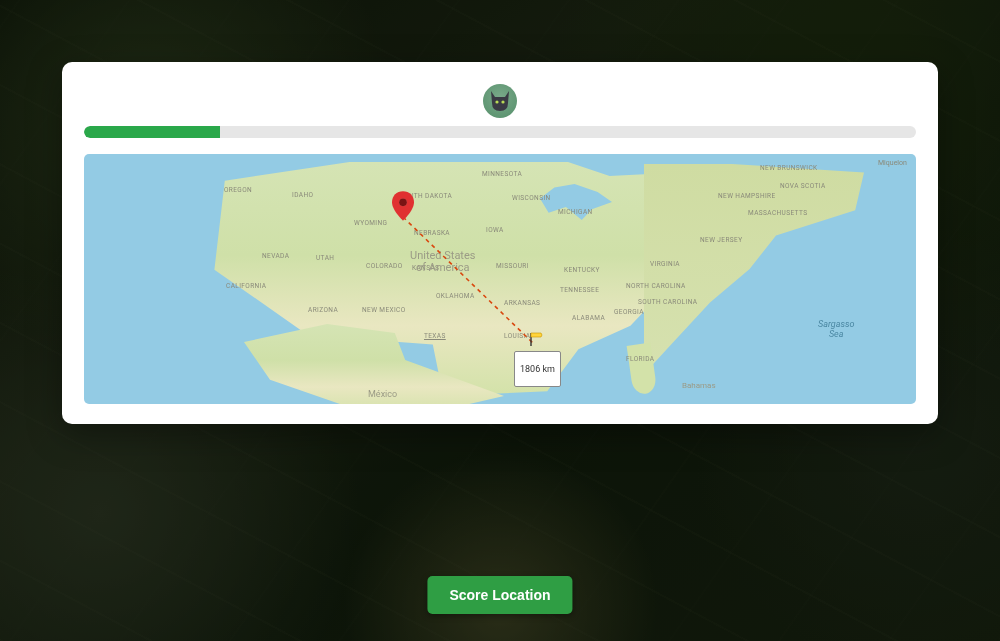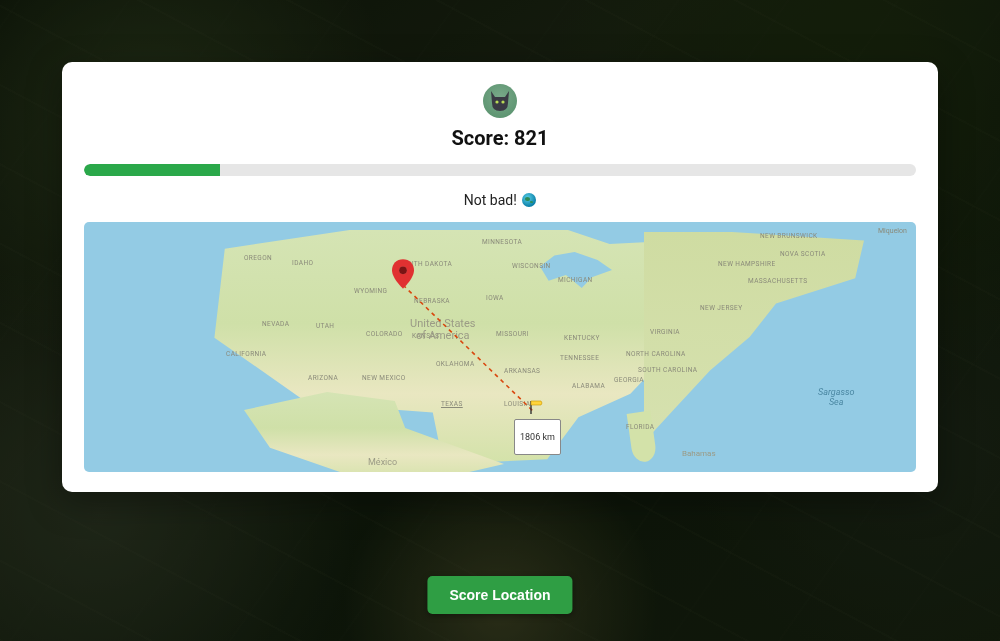--- a/index.html
+++ b/index.html
@@ -209,55 +209,48 @@
 
 <div class="card">
   <div class="avatar">
     <svg viewBox="0 0 28 28" width="28" height="28">
       <path d="M5 4 L9 10 L19 10 L23 4 L22 16 Q22 24 14 24 Q6 24 6 16 Z" fill="#3a3a44"></path>
       <circle cx="11" cy="15" r="1.6" fill="#bada55"></circle>
       <circle cx="17" cy="15" r="1.6" fill="#bada55"></circle>
     </svg>
   </div>
 
-  <div class="score-line">
-    <span>Score: </span><span>821</span>
-  </div>
 
   <div class="progress-track">
     <div class="progress-fill" style="width: 16.4%;"></div>
   </div>
 
-  <div class="feedback">
-    <span>Not bad!</span>
-    <span class="globe-emoji"></span>
-  </div>
 
   <div class="map-frame">
     <div class="land usa"></div>
     <div class="land east-coast"></div>
     <div class="land mexico"></div>
     <div class="florida"></div>
     <div class="greatlakes"></div>
 
     <div id="state-labels">
-        <div class="state-label" style="left: 160px; top: 32px;">OREGON</div>
+        <div class="state-label" style="left: 140px; top: 32px;">OREGON</div>
         <div class="state-label" style="left: 208px; top: 37px;">IDAHO</div>
         <div class="state-label" style="left: 178px; top: 98px;">NEVADA</div>
         <div class="state-label" style="left: 232px; top: 100px;">UTAH</div>
         <div class="state-label" style="left: 142px; top: 128px;">CALIFORNIA</div>
         <div class="state-label" style="left: 224px; top: 152px;">ARIZONA</div>
         <div class="state-label" style="left: 278px; top: 152px;">NEW MEXICO</div>
         <div class="state-label" style="left: 270px; top: 65px;">WYOMING</div>
         <div class="state-label" style="left: 282px; top: 108px;">COLORADO</div>
         <div class="state-label" style="left: 316px; top: 38px;">SOUTH DAKOTA</div>
         <div class="state-label" style="left: 330px; top: 75px;">NEBRASKA</div>
         <div class="state-label" style="left: 328px; top: 110px;">KANSAS</div>
         <div class="state-label" style="left: 352px; top: 138px;">OKLAHOMA</div>
-        <div class="state-label" style="left: 357px; top: 178px; text-decoration: underline;">TEXAS</div>
+        <div class="state-label" style="left: 340px; top: 178px; text-decoration: underline;">TEXAS</div>
         <div class="state-label" style="left: 398px; top: 16px;">MINNESOTA</div>
         <div class="state-label" style="left: 428px; top: 40px;">WISCONSIN</div>
         <div class="state-label" style="left: 402px; top: 72px;">IOWA</div>
         <div class="state-label" style="left: 412px; top: 108px;">MISSOURI</div>
         <div class="state-label" style="left: 420px; top: 145px;">ARKANSAS</div>
         <div class="state-label" style="left: 420px; top: 178px;">LOUISIA</div>
         <div class="state-label" style="left: 474px; top: 54px;">MICHIGAN</div>
         <div class="state-label" style="left: 480px; top: 112px;">KENTUCKY</div>
         <div class="state-label" style="left: 476px; top: 132px;">TENNESSEE</div>
         <div class="state-label" style="left: 488px; top: 160px;">ALABAMA</div>

